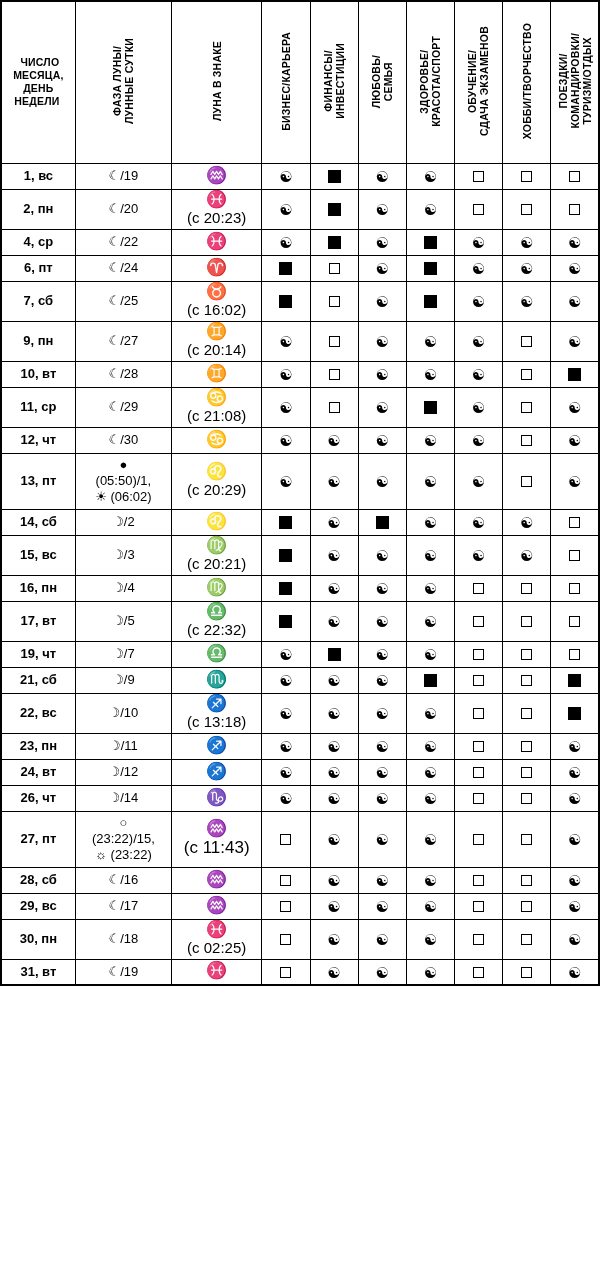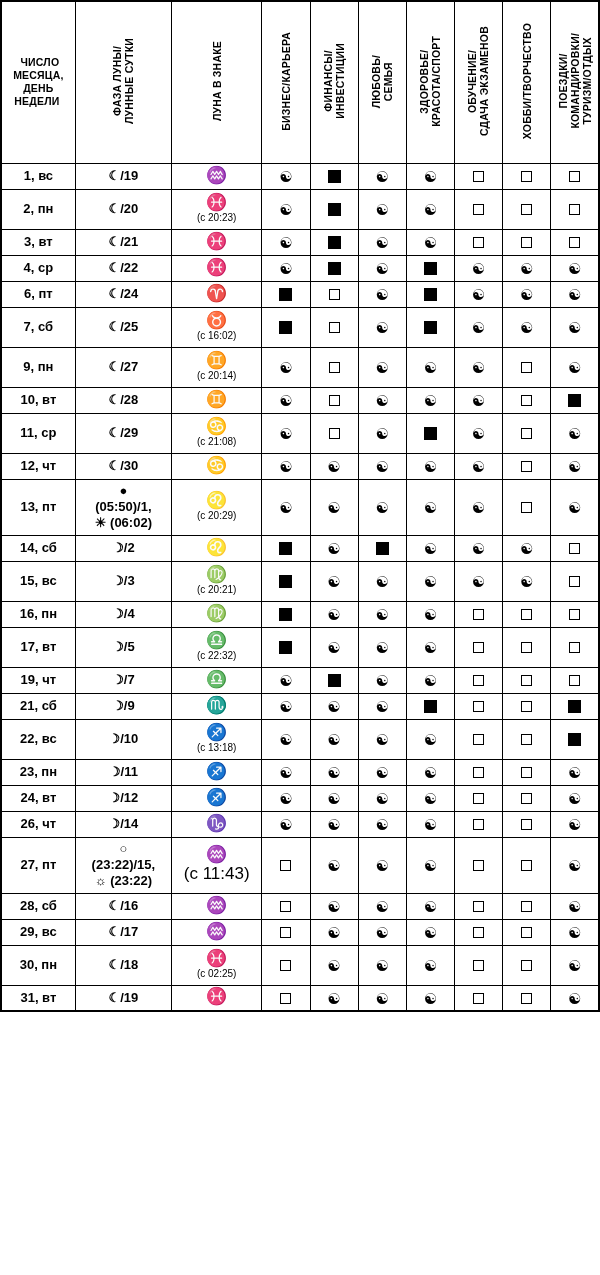--- a/index.html
+++ b/index.html
@@ -71,34 +71,33 @@
     font-weight: bold;
     font-size: 13px;
     white-space: pre-line;
     margin-top: 44px;
   }
   td.phase {
     font-size: 13px;
     white-space: pre-line;
     line-height: 1.25;
     padding: 2px 1px;
-    font-weight: bold;
   }
   td.sign {
     font-size: 13px;
     white-space: pre-line;
     line-height: 1.2;
     padding: 2px 1px;
   }
   .glyph-big {
     font-size: 17px;
     line-height: 1.1;
   }
   .sub {
-    font-size: 10px;
+    font-size: 15px;
   }
   .icon-cell {
     font-size: 13px;
   }
   .sq-open::before {
     content: "";
     display: inline-block;
     width: 9px;
     height: 9px;
     border: 1.6px solid #000;
@@ -182,32 +181,20 @@
           <td class="sign"><div class="glyph-big">♓</div><div class="sub">(с 20:23)</div></td>
           <td class="icon-cell"><span class="yinyang">☯</span></td>
           <td class="icon-cell"><span class="sq-filled"></span></td>
           <td class="icon-cell"><span class="yinyang">☯</span></td>
           <td class="icon-cell"><span class="yinyang">☯</span></td>
           <td class="icon-cell"><span class="sq-open"></span></td>
           <td class="icon-cell"><span class="sq-open"></span></td>
           <td class="icon-cell"><span class="sq-open"></span></td>
         </tr>
         <tr class="r1">
-          <td class="date">3, вт</td>
-          <td class="phase">☾/21</td>
-          <td class="sign"><div class="glyph-big">♓</div></td>
-          <td class="icon-cell"><span class="yinyang">☯</span></td>
-          <td class="icon-cell"><span class="sq-filled"></span></td>
-          <td class="icon-cell"><span class="yinyang">☯</span></td>
-          <td class="icon-cell"><span class="yinyang">☯</span></td>
-          <td class="icon-cell"><span class="sq-open"></span></td>
-          <td class="icon-cell"><span class="sq-open"></span></td>
-          <td class="icon-cell"><span class="sq-open"></span></td>
-        </tr>
-        <tr class="r1">
           <td class="date">4, ср</td>
           <td class="phase">☾/22</td>
           <td class="sign"><div class="glyph-big">♓</div></td>
           <td class="icon-cell"><span class="yinyang">☯</span></td>
           <td class="icon-cell"><span class="sq-filled"></span></td>
           <td class="icon-cell"><span class="yinyang">☯</span></td>
           <td class="icon-cell"><span class="sq-filled"></span></td>
           <td class="icon-cell"><span class="yinyang">☯</span></td>
           <td class="icon-cell"><span class="yinyang">☯</span></td>
           <td class="icon-cell"><span class="yinyang">☯</span></td>

